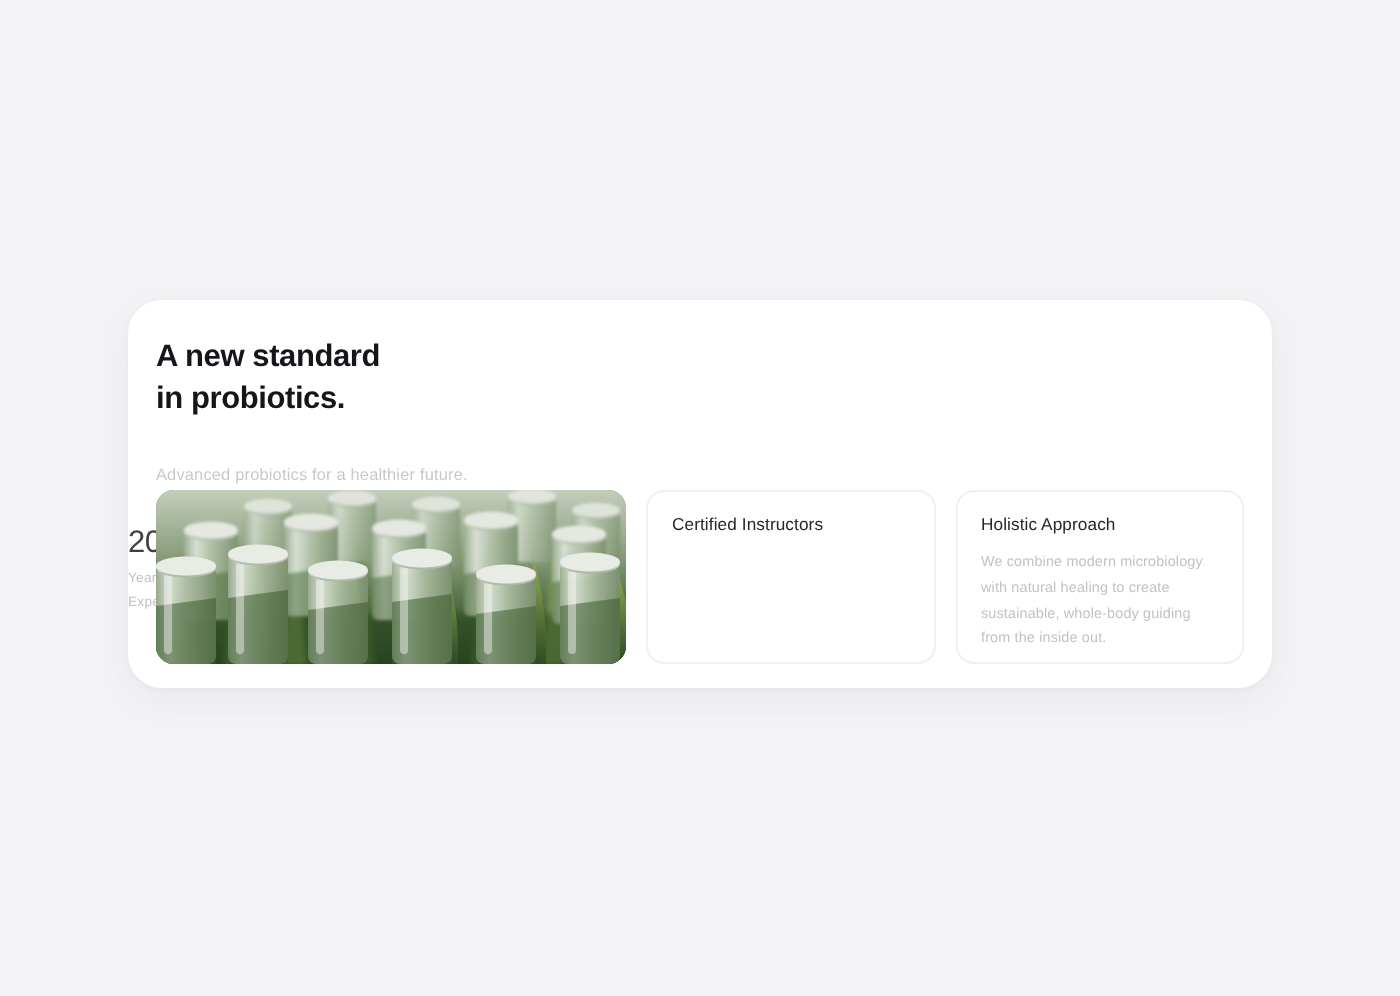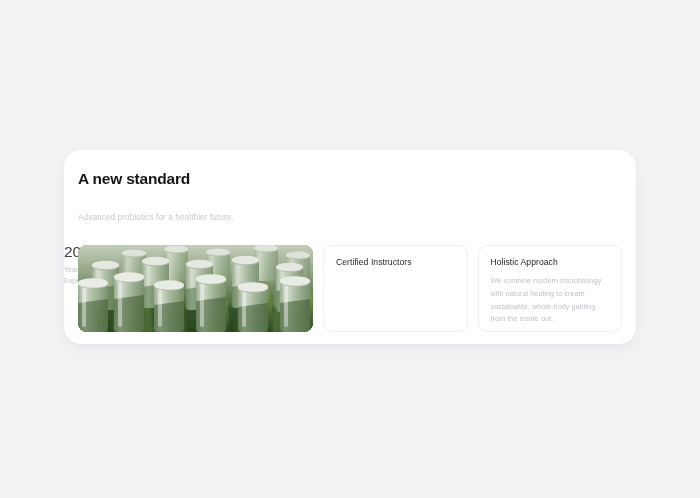--- a/index.html
+++ b/index.html
@@ -144,20 +144,21 @@
 
 <div class="page">
 
   <div class="hero-card">
 
     <div class="hero-top">
 
       <div class="headline-block">
         <h1 class="headline">
           <span>A new standard</span><br>
+          <span>in probiotics.</span>
         </h1>
         <p class="subhead">Advanced probiotics for a healthier future.</p>
       </div>
 
       <div class="stats">
 
         <div class="stat">
           <div class="stat-value">20+</div>
           <div class="stat-caption">
             <span>Years of</span><br>

